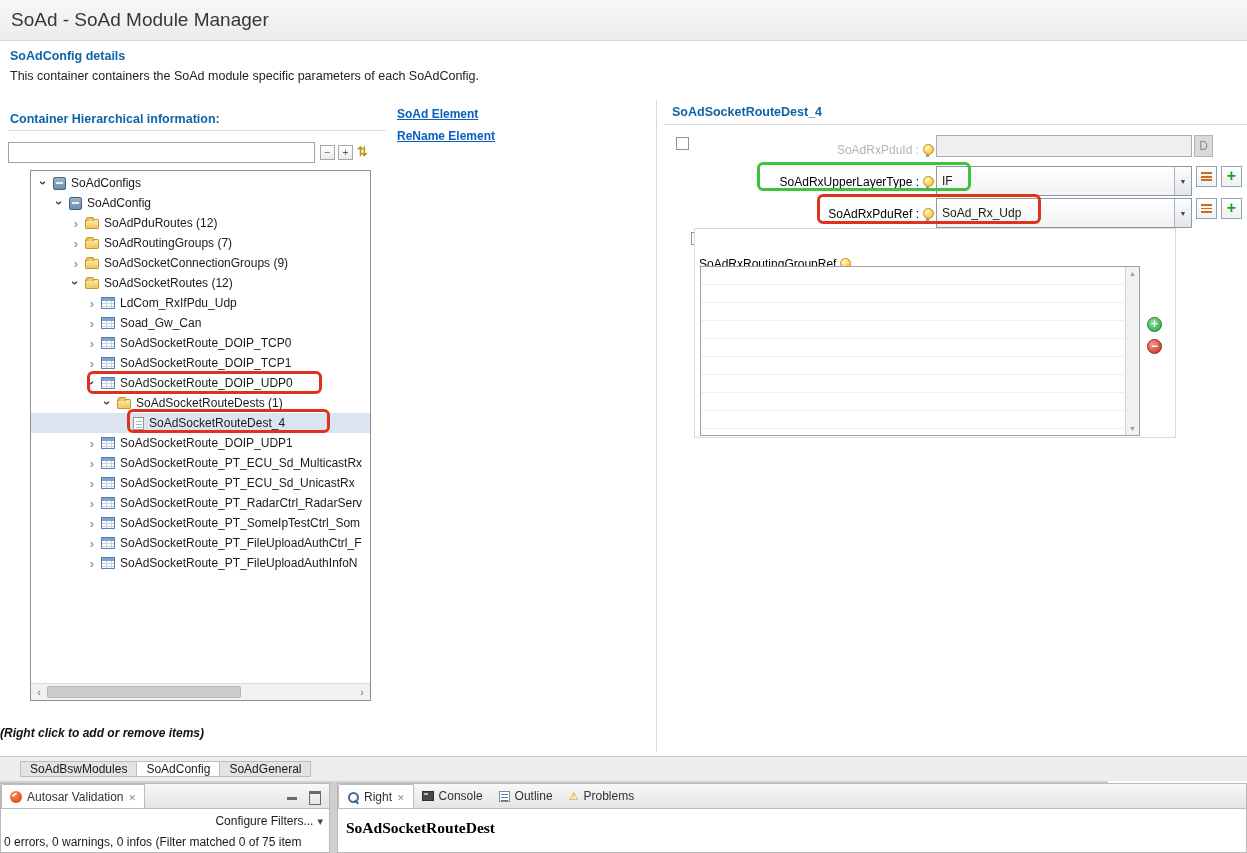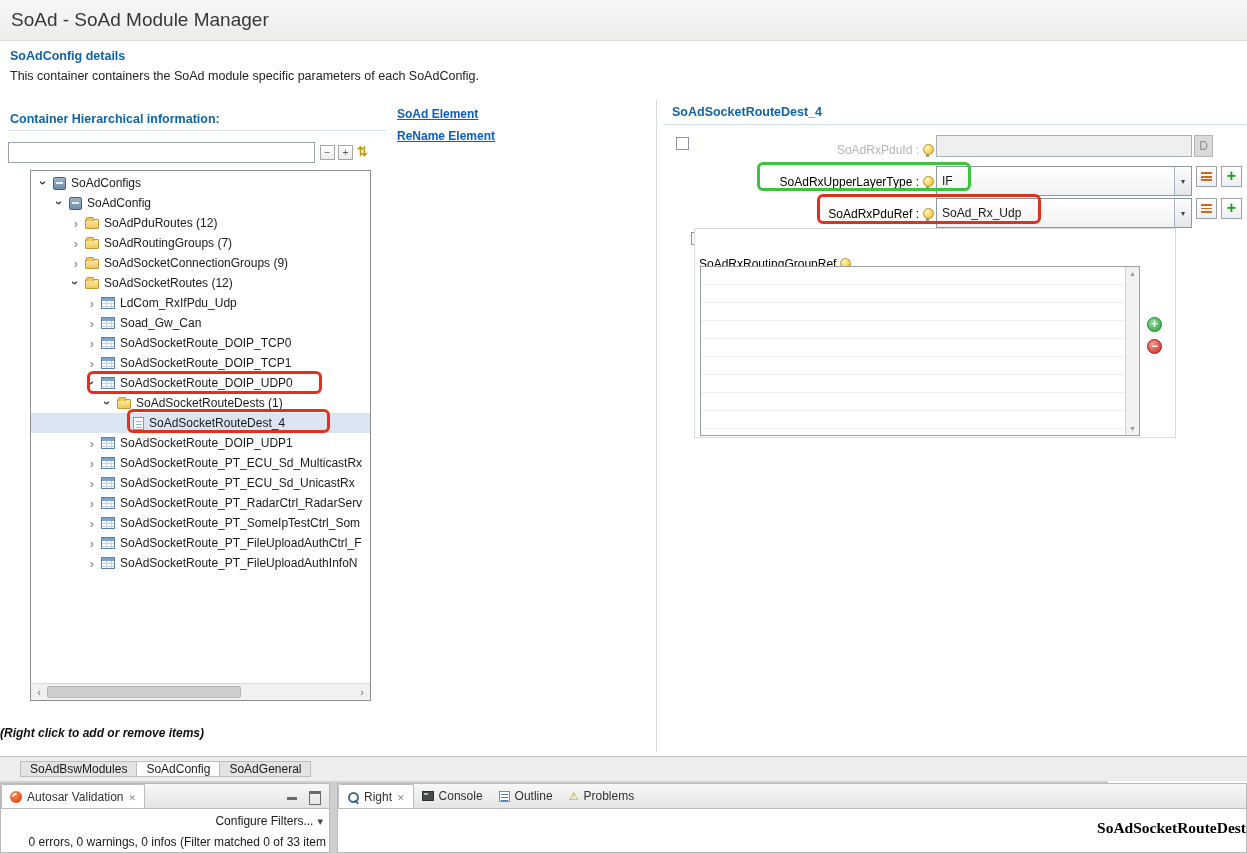--- a/index.html
+++ b/index.html
@@ -117,21 +117,21 @@
 
   
   .edtabs { left:0; top:756px; width:1247px; height:25px; background:#ededed; border-top:1px solid #c3c3c3;
     display:flex; align-items:center; padding-left:20px; }
   .edtab { padding:0 9px; display:flex; align-items:center; border:1px solid #bdbdbd; border-left:none;
     background:#e3e3e3; font-size:12px; }
   .edtab:first-child { border-left:1px solid #bdbdbd; }
   .edtab.sel { background:#ffffff; }
 
   
-  .bottomarea { left:0; top:781px; width:1108px; height:72px; background:#cfcfcf;text-align:right; }
+  .bottomarea { left:0; top:781px; width:1108px; height:72px; background:#cfcfcf; }
   .viewpanel { position:absolute; top:2px; height:70px; background:#fff; border:1px solid #b9b9b9; overflow:hidden; }
   .viewtabbar { height:25px; background:linear-gradient(#f8f8f8,#e4e4e4); border-bottom:1px solid #bcbcbc;
     display:flex; align-items:stretch; }
   .viewtab { display:flex; align-items:center; gap:5px; padding:0 8px; font-size:12px; color:#333; }
   .viewtab.sel { background:#ffffff; border-right:1px solid #bcbcbc; border-left:1px solid #bcbcbc;
     border-top:1px solid #bcbcbc; border-radius:2px 2px 0 0; }
   .tclose::after { content:"✕"; font-size:9px; color:#8a8a8a; }
   .winbtns { margin-left:auto; display:flex; align-items:center; gap:8px; padding-right:8px; }
   .winbtn { width:14px; height:12px; position:relative; }
   .winbtn.min::after { content:""; position:absolute; left:2px; right:2px; bottom:2px; height:3px; background:#6a6a6a; }
@@ -387,21 +387,21 @@
         </div>
         <div class="winbtns">
           <span class="winbtn min"></span>
           <span class="winbtn max"></span>
         </div>
       </div>
       <div class="configrow">
         <span>Configure Filters...</span>
         <span class="dd-arrow"></span>
       </div>
-      <div class="statusline">0 errors, 0 warnings, 0 infos (Filter matched 0 of 33 item</div>
+      <div class="statusline">0 errors, 0 warnings, 0 infos (Filter matched 0 of 75 item</div>
     </div>
 
     <div class="viewpanel" style="left:337px; width:910px;">
       <div class="viewtabbar">
         <div class="viewtab sel">
           <span class="ico-detail"></span>
           <span>Right</span>
           <span class="tclose"></span>
         </div>
         <div class="viewtab">

